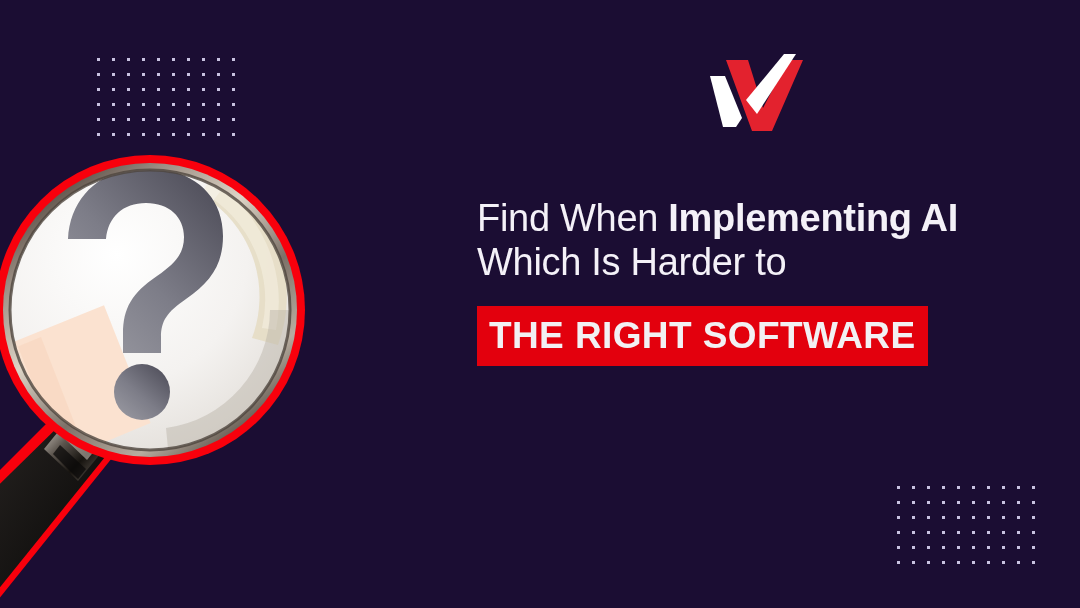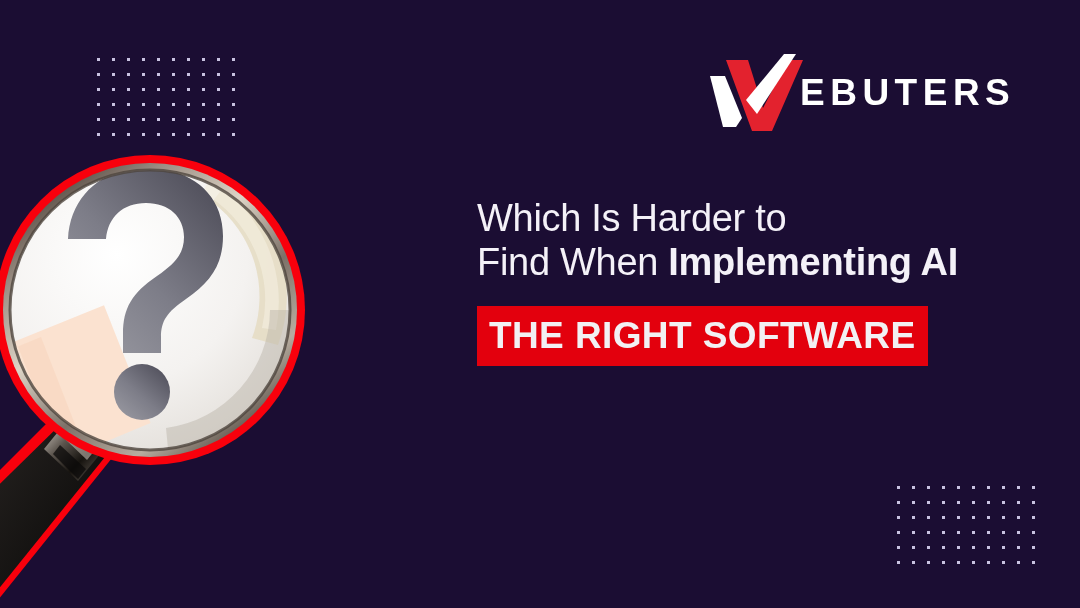--- a/index.html
+++ b/index.html
@@ -284,27 +284,26 @@
   <div class="logo">
     <svg class="logo-mark" viewBox="0 0 104 82" xmlns="http://www.w3.org/2000/svg">
 
       <path d="M 10 24 L 25 24 L 42 66 L 36 75 L 23 75 Z" fill="#ffffff"></path>
 
       <path d="M 26 8 L 48 8 L 63 56 L 88 8 L 103 8 L 72 79 L 52 79 Z" fill="#e3222e"></path>
 
       <path d="M 84 2 L 96 2 L 57 62 L 46 48 Z" fill="#ffffff"></path>
     </svg>
     <div class="logo-words">
-      <span class="logo-name">EBUTERS</span>
     </div>
   </div>
 
   <div class="copy">
+    <div class="headline"><span>Find When </span><span class="bold">Implementing AI</span></div>
     <div class="headline">Which Is Harder to</div>
-    <div class="headline"><span>Find When </span><span class="bold">Implementing AI</span></div>
 
     <div class="tagrow first">
       <span class="pill">THE RIGHT SOFTWARE</span>
     </div>
 
     <div class="tagrow second">
     </div>
   </div>
 
   <div class="dot-grid" id="dots-bottom-right" style="grid-template-columns: repeat(10, 3px); grid-template-rows: repeat(6, 3px);">

